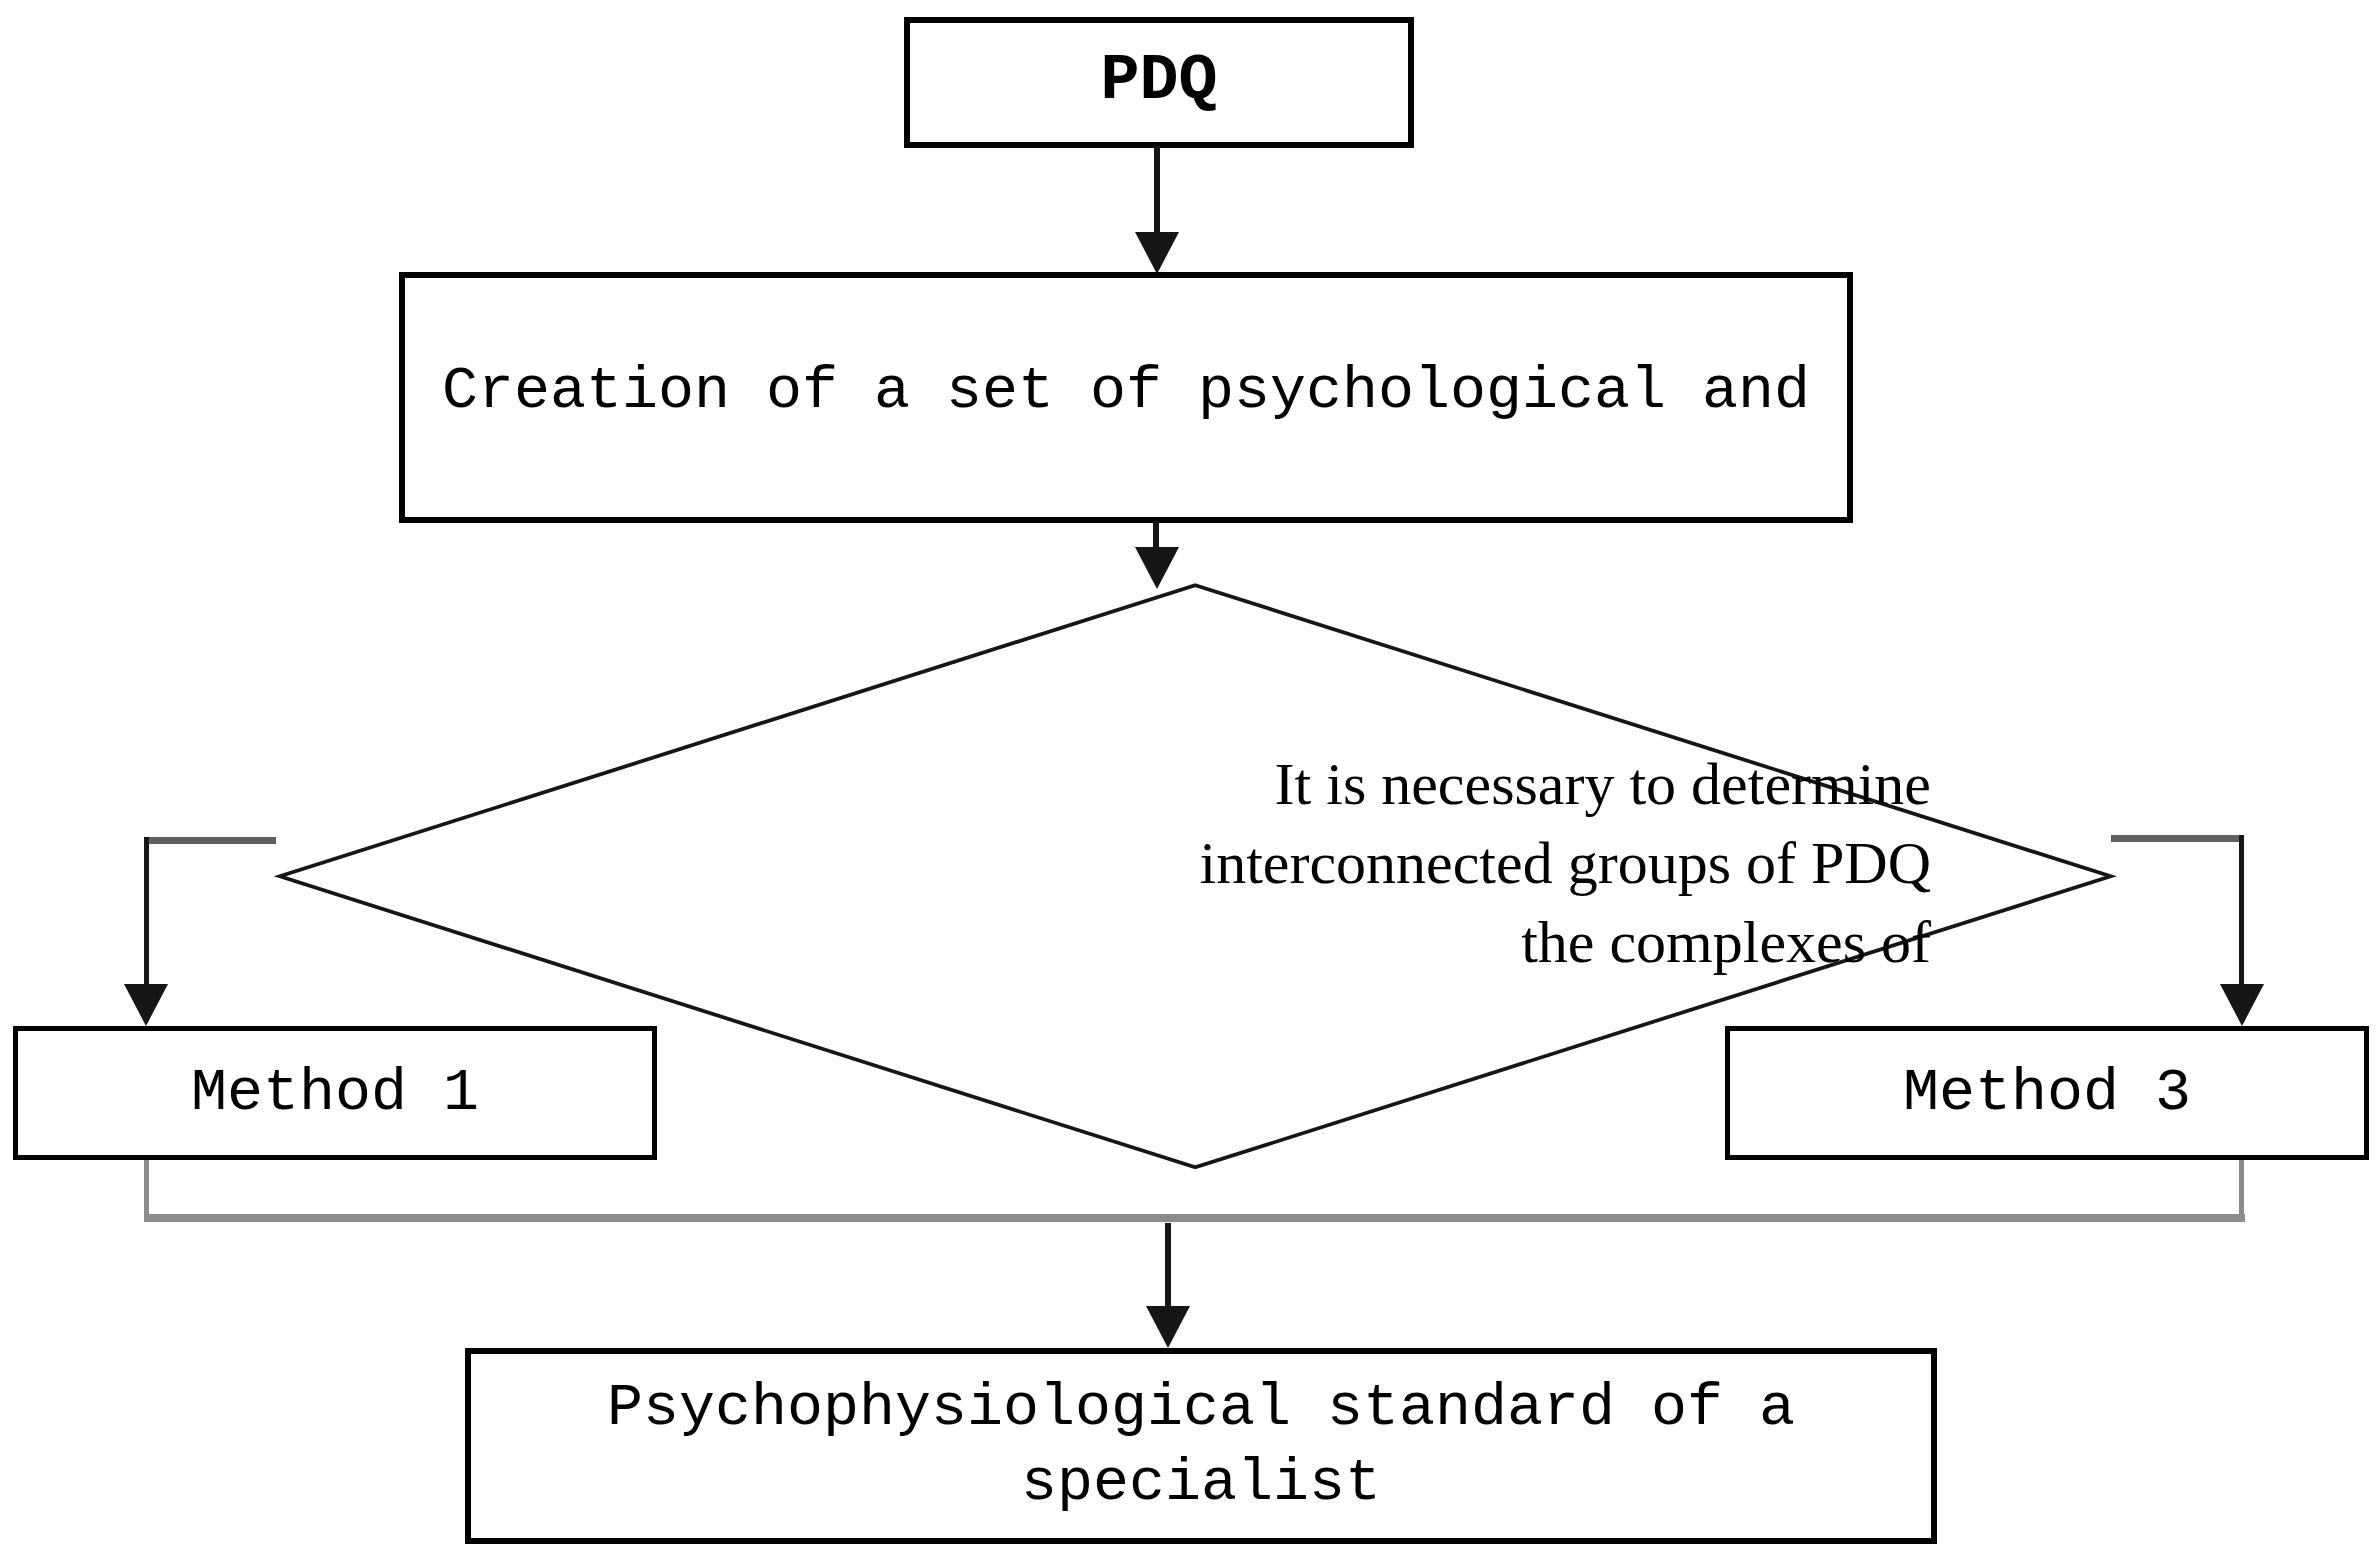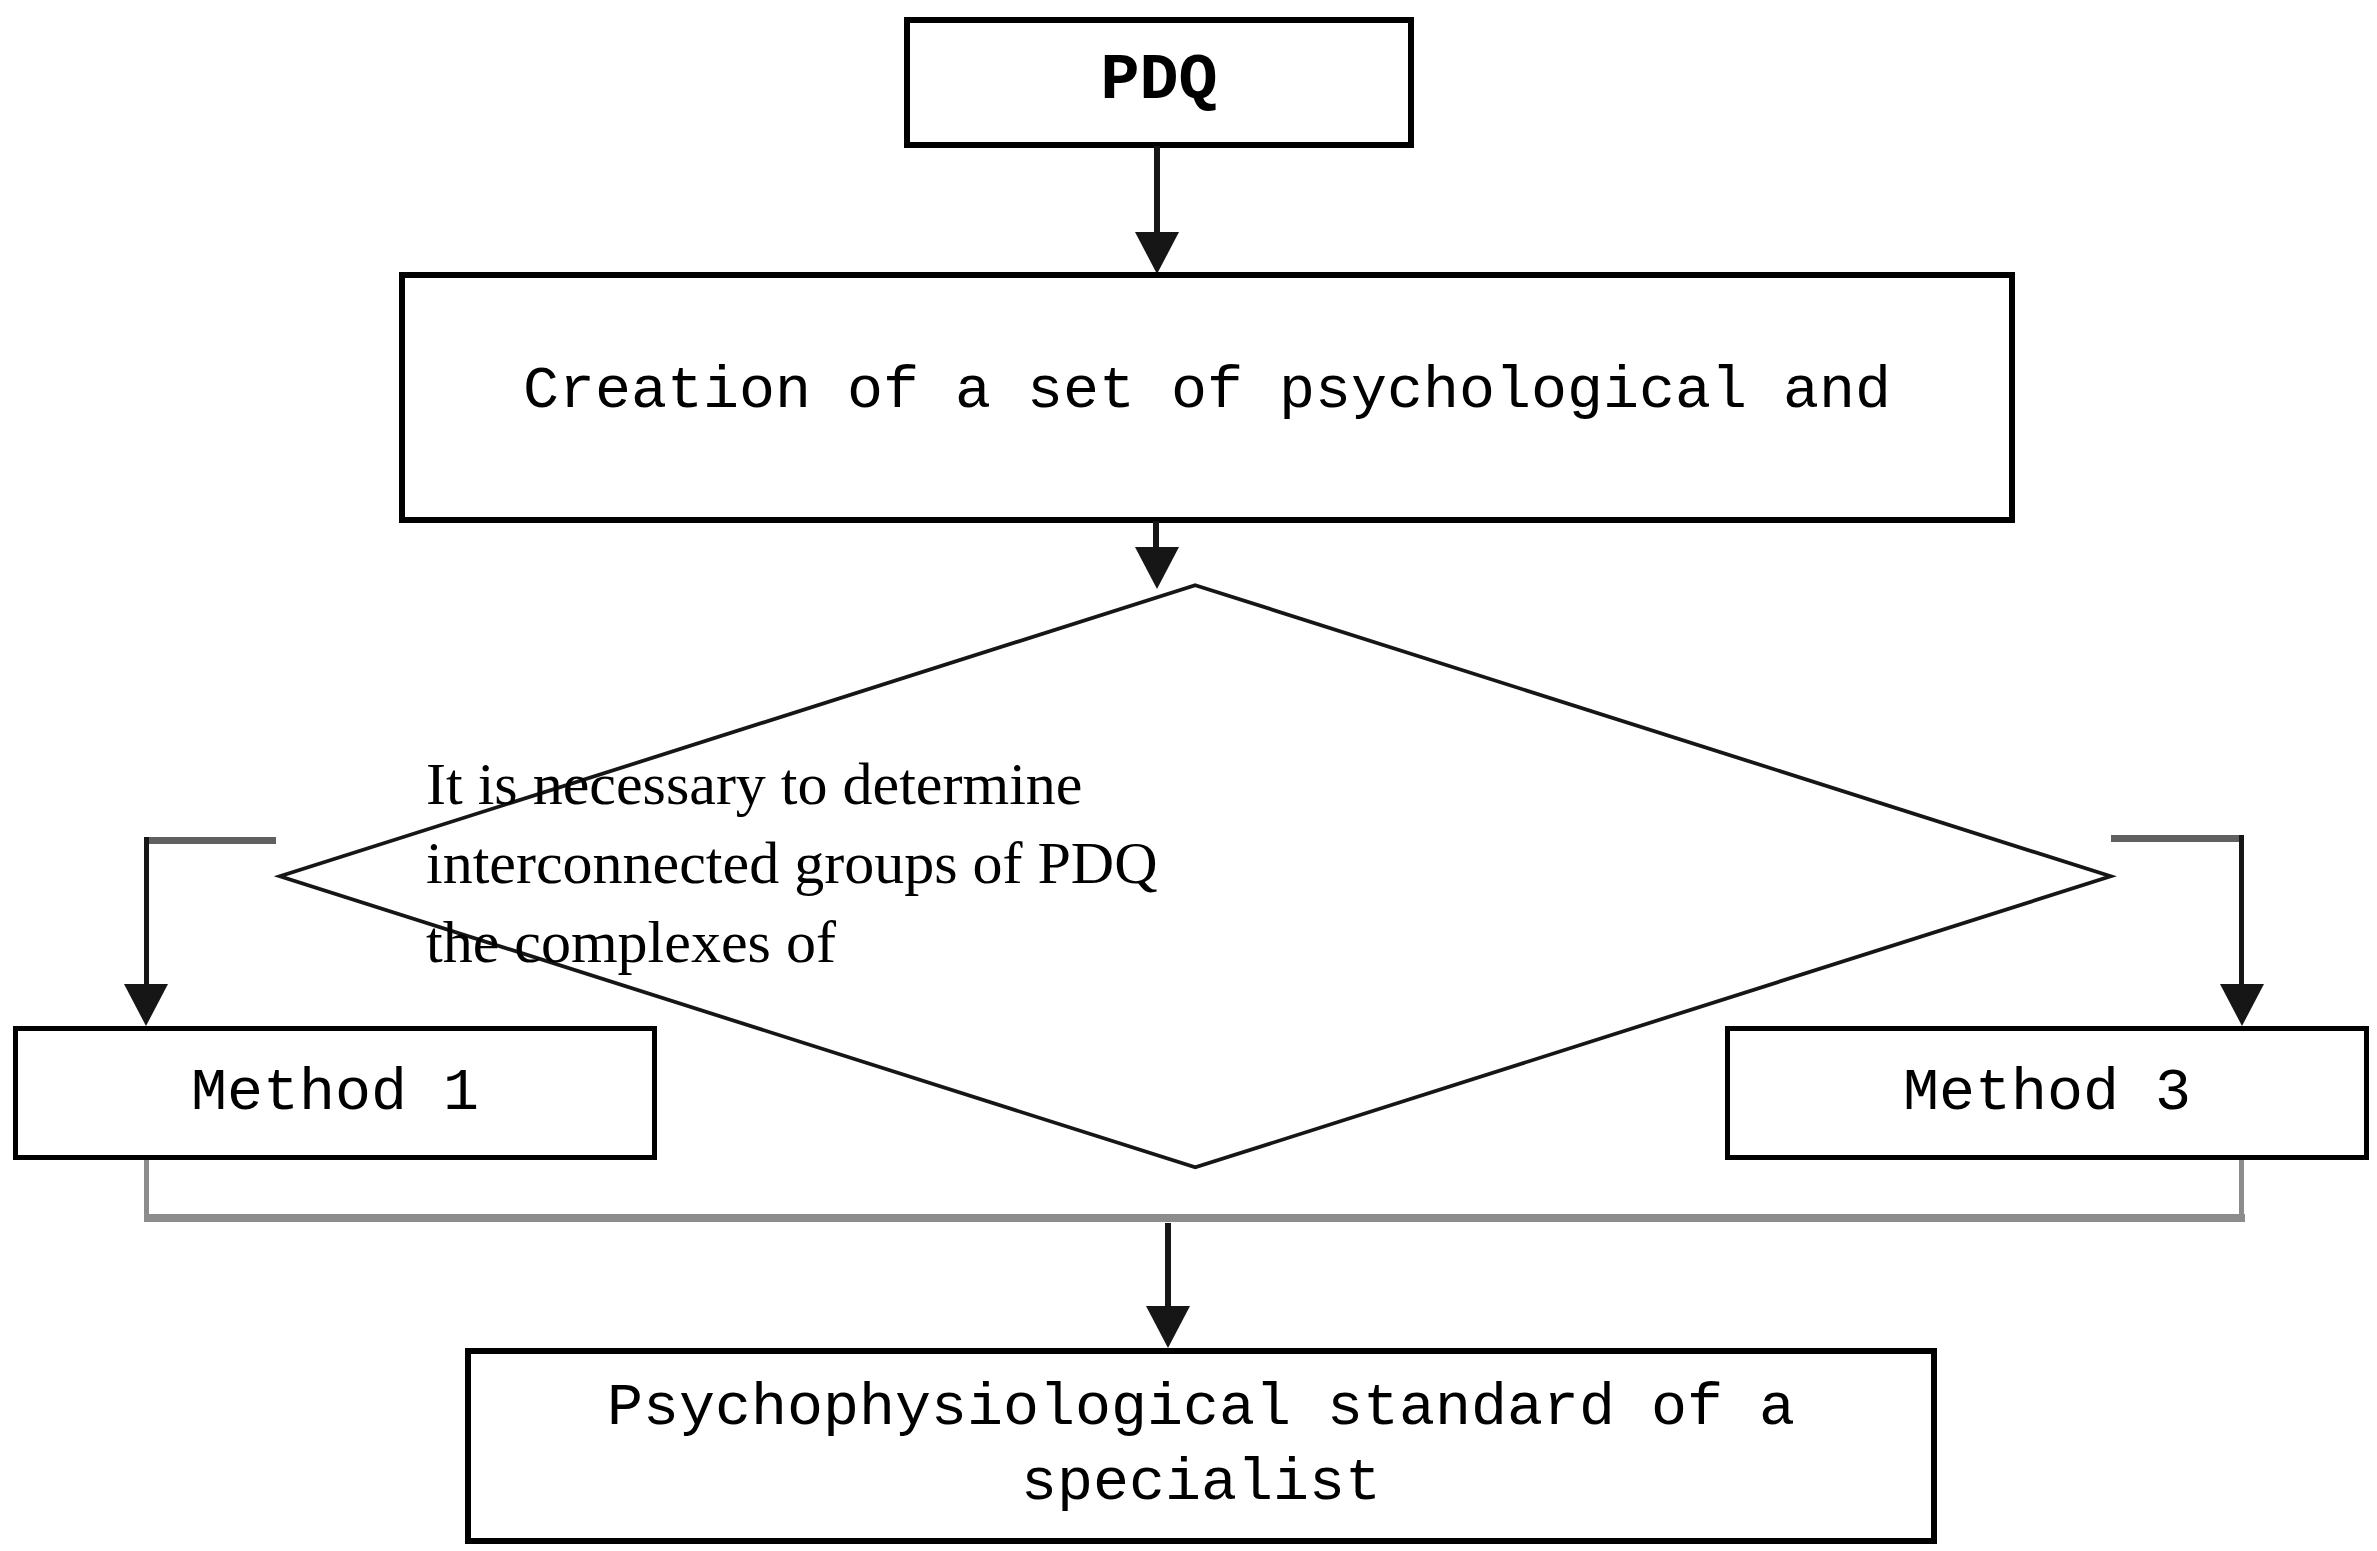--- a/index.html
+++ b/index.html
@@ -35,21 +35,21 @@
     color: #000000;
     font-family: Liberation Mono, monospace;
   }
   #pdq-box {
     left: 904px; top: 16.6px; width: 510px; height: 131px;
     border-width: 6px;
     font-weight: bold;
     font-size: 65px;
   }
   #creation-box {
-    left: 399px; top: 272px; width: 1616px; height: 251px;
+    left: 399px; top: 272px; width: 1454px; height: 251px;
     border-width: 6px;
     padding-bottom: 11.3px;
   }
   #method1-box {
     left: 13px; top: 1026px; width: 644px; height: 134px;
   }
   #method2-box {
     left: 1725px; top: 1026px; width: 644px; height: 134px;
   }
   #standard-box {
@@ -57,22 +57,22 @@
     border-width: 6px;
   }
   #diamond-svg {
     position: absolute;
     left: 0; top: 0;
     width: 2377px;
     height: 1551px;
   }
   #decision-text {
     position: absolute;
-    left: 426px; top: 745px; width: 1488px;
-    text-align: left;
+    left: 443px; top: 745px; width: 1488px;
+    text-align: right;
     font-size: 60px;
     line-height: 79px;
     color: #000000;
   }
   .vline {
     position: absolute;
     background: #161616;
   }
   .arrowhead {
     position: absolute;

